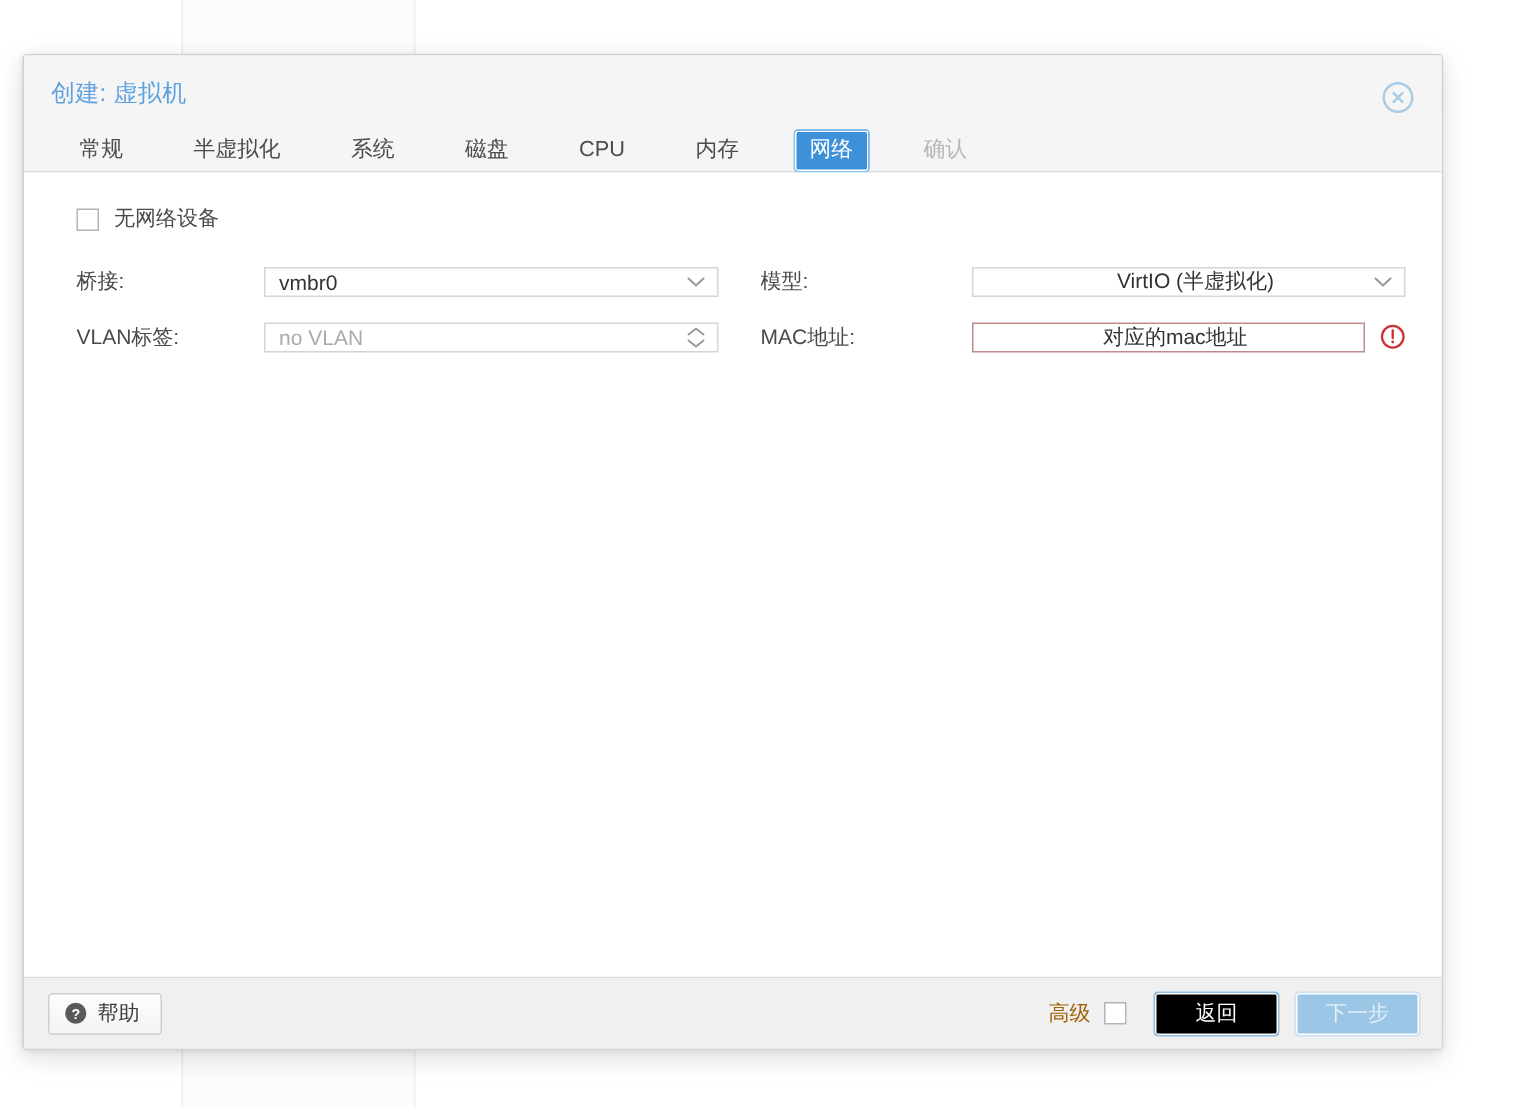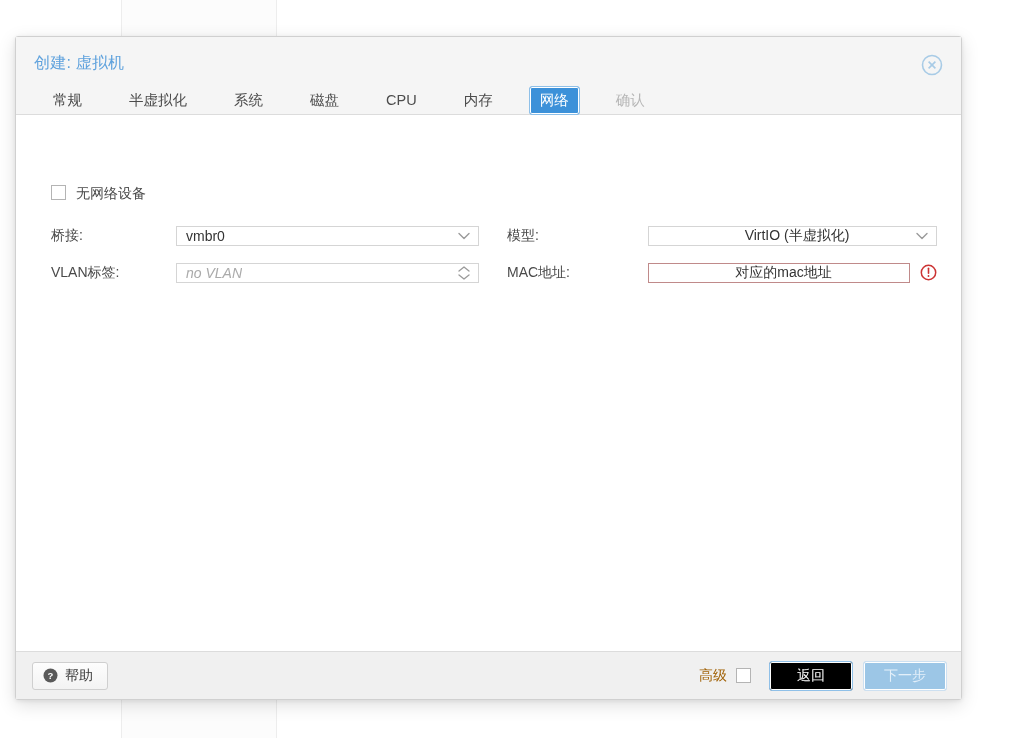--- a/index.html
+++ b/index.html
@@ -46,21 +46,20 @@
     top: 36px;
     width: 947px;
     height: 664px;
     background: #ffffff;
     border: 1px solid #d0d0d0;
     border-radius: 3px;
     box-shadow: 0 5px 18px rgba(0,0,0,0.13), 0 1px 4px rgba(0,0,0,0.08);
     box-sizing: border-box;
     display: flex;
     flex-direction: column;
-    gap: 48px;
   }
 
   
   .dlg-header {
     background: #f5f5f5;
     position: relative;
     flex: 0 0 auto;
     padding: 0;
   }
   .dlg-title {
@@ -119,20 +118,21 @@
   .dlg-body {
     flex: 1 1 auto;
     background: #ffffff;
     padding: 22px 24px 0 24px;
     box-sizing: border-box;
     position: relative;
   }
 
   .no-net-row {
     display: flex;
+    align-items: center;
     margin: 0 0 14px 11px;
   }
   .no-net-row .lbl {
     font-size: 14px;
     color: #4a4a4a;
     margin-left: 10px;
     white-space: nowrap;
   }
 
   .cols {
@@ -176,21 +176,21 @@
     align-items: center;
     cursor: text;
   }
   .field .val {
     font-size: 14px;
     color: #333333;
     padding-left: 9px;
     white-space: nowrap;
     overflow: hidden;
   }
-  .field .val.placeholder { color: #aaaaaa; font-style: italic; }
+  .field .val.placeholder { color: #aaaaaa; }
   .field.w303 { width: 303px; }
   .field.w305 { width: 305px; justify-content: center; }
   .field.error {
     border: 1px solid #c08a8a;
   }
 
   .caret {
     position: absolute;
     right: 8px;
     top: 0;

